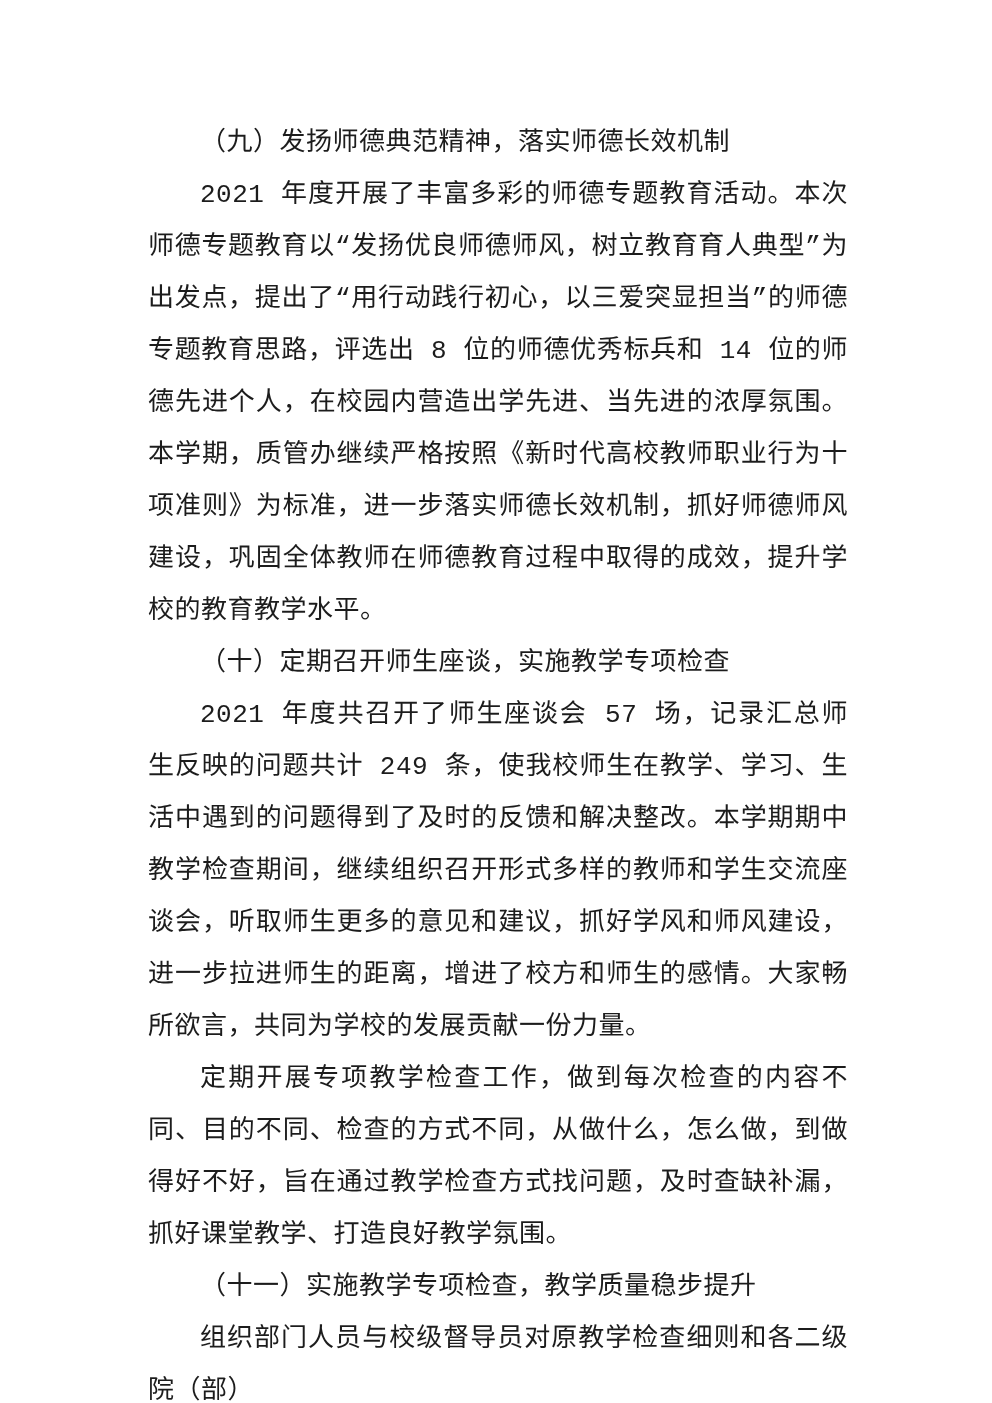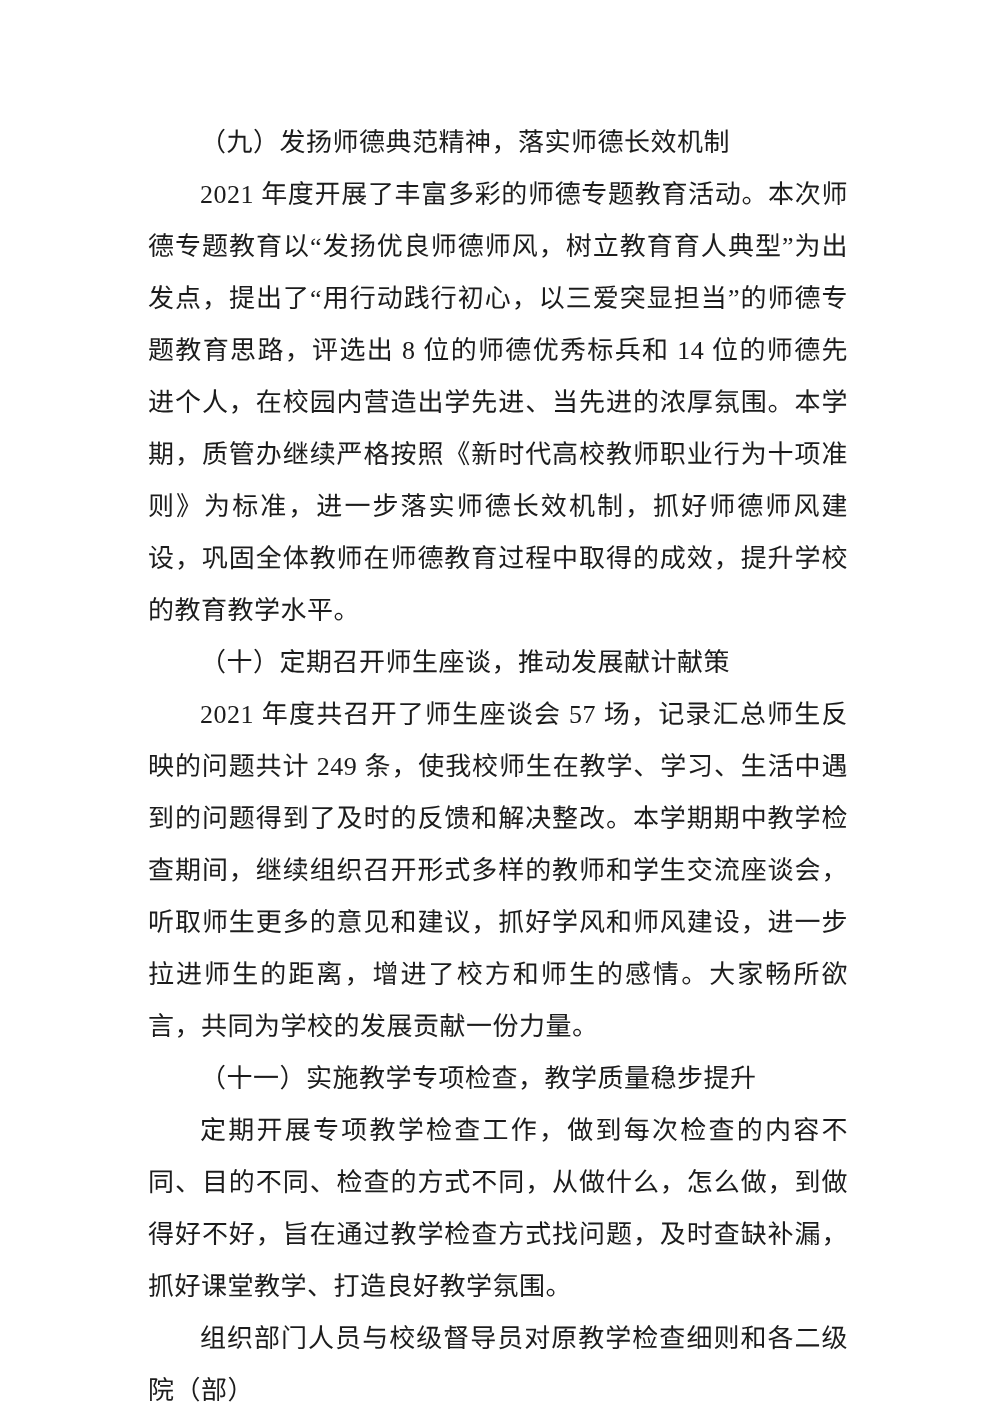--- a/index.html
+++ b/index.html
@@ -15,37 +15,37 @@
   .page {
     box-sizing: border-box;
     width: 992px;
     height: 1403px;
     padding: 117px 144px 40px 148px;
     background: #ffffff;
   }
   .doc-text p {
     margin: 0;
     padding: 0;
-    font-family: Liberation Serif, serif;
+    font-family: Liberation Mono, monospace;
     font-size: 26px;
     line-height: 52px;
     color: #1c1c1c;
     text-align: justify;
     text-justify: inter-character;
     text-indent: 2em;
     letter-spacing: 0.5px;
     word-break: break-all;
   }
 </style>
 </head>
 <body>
 
 <div class="page">
   <div class="doc-text">
     <p>（九）发扬师德典范精神，落实师德长效机制</p>
     <p>2021 年度开展了丰富多彩的师德专题教育活动。本次师德专题教育以“发扬优良师德师风，树立教育育人典型”为出发点，提出了“用行动践行初心，以三爱突显担当”的师德专题教育思路，评选出 8 位的师德优秀标兵和 14 位的师德先进个人，在校园内营造出学先进、当先进的浓厚氛围。本学期，质管办继续严格按照《新时代高校教师职业行为十项准则》为标准，进一步落实师德长效机制，抓好师德师风建设，巩固全体教师在师德教育过程中取得的成效，提升学校的教育教学水平。</p>
-    <p>（十）定期召开师生座谈，推动发展献计献策</p>
+    <p>（十）定期召开师生座谈，实施教学专项检查</p>
     <p>2021 年度共召开了师生座谈会 57 场，记录汇总师生反映的问题共计 249 条，使我校师生在教学、学习、生活中遇到的问题得到了及时的反馈和解决整改。本学期期中教学检查期间，继续组织召开形式多样的教师和学生交流座谈会，听取师生更多的意见和建议，抓好学风和师风建设，进一步拉进师生的距离，增进了校方和师生的感情。大家畅所欲言，共同为学校的发展贡献一份力量。</p>
+    <p>定期开展专项教学检查工作，做到每次检查的内容不同、目的不同、检查的方式不同，从做什么，怎么做，到做得好不好，旨在通过教学检查方式找问题，及时查缺补漏，抓好课堂教学、打造良好教学氛围。</p>
     <p>（十一）实施教学专项检查，教学质量稳步提升</p>
-    <p>定期开展专项教学检查工作，做到每次检查的内容不同、目的不同、检查的方式不同，从做什么，怎么做，到做得好不好，旨在通过教学检查方式找问题，及时查缺补漏，抓好课堂教学、打造良好教学氛围。</p>
     <p>组织部门人员与校级督导员对原教学检查细则和各二级院（部）</p>
   </div>
 </div>
 
 </body></html>

